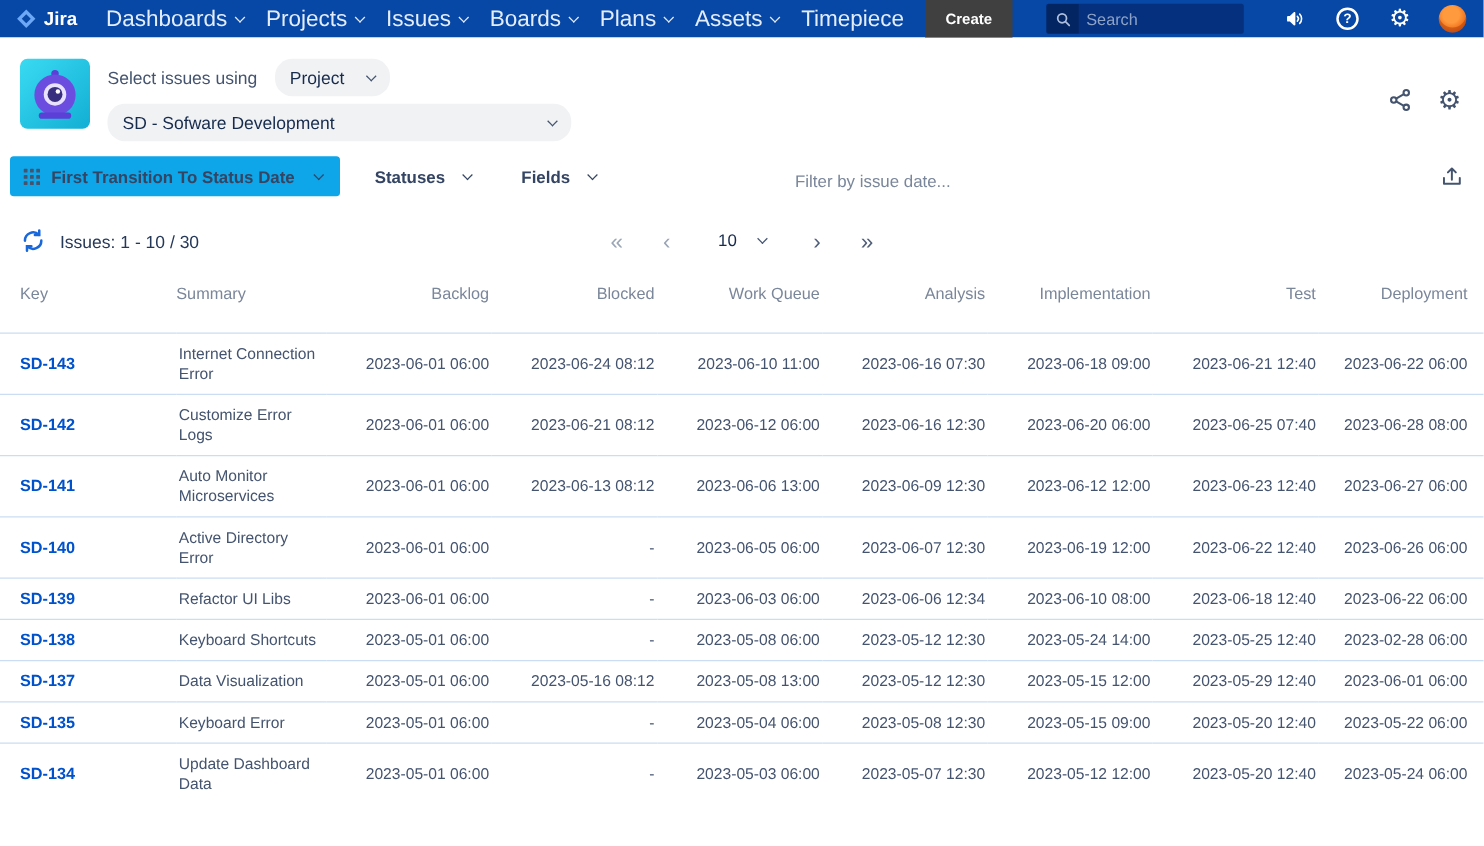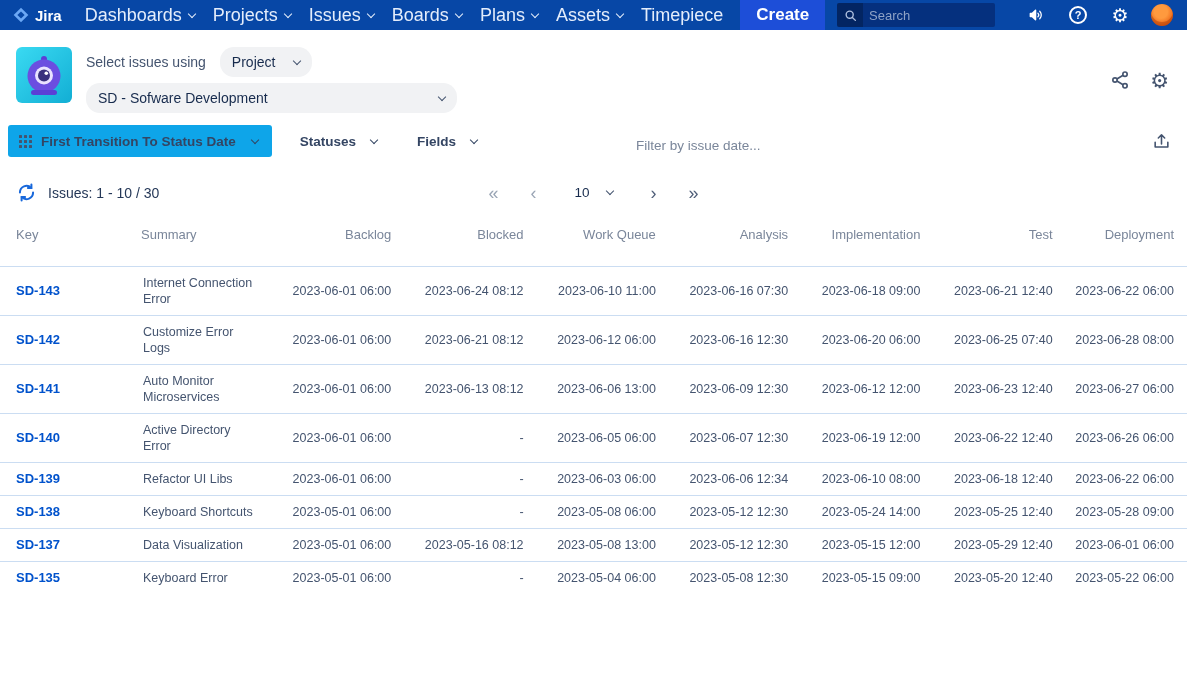--- a/index.html
+++ b/index.html
@@ -19,22 +19,22 @@
   .logo-text { font-size:15px; font-weight:700; color:#fff; }
   .nav-item {
     display:flex; align-items:center; height:30px; padding:0 9px;
     font-size:18px; font-weight:500; color:#E4EDFB; cursor:pointer; white-space:nowrap;
   }
   .chev {
     width:6px; height:6px; border-right:1.8px solid currentColor; border-bottom:1.8px solid currentColor;
     transform:rotate(45deg); display:inline-block; margin-left:7px; margin-bottom:3px; flex:none;
   }
   .create-btn {
-    background:#1d4ed8; color:#fff; border:none; height:30px; padding:0 16px;
-    font-size:17px; font-weight:600; margin-left:8px; cursor:pointer; font-family:inherit;
+    background:#404040; color:#fff; border:none; height:30px; padding:0 16px;
+    font-size:12px; font-weight:600; margin-left:8px; cursor:pointer; font-family:inherit;
   }
   .search-box {
     margin-left:auto; display:flex; align-items:center; width:158px; height:24px;
     background:#05307E; border-radius:2px; overflow:hidden; margin-right:14px;
   }
   .search-icon-seg {
     width:26px; height:100%; background:rgba(0,0,0,0.22);
     display:flex; align-items:center; justify-content:center; flex:none;
   }
   .search-box input {
@@ -388,21 +388,21 @@
 
   <tr>
     <td class="al key-c"><a href="#">SD-138</a></td>
     <td class="al sum-c">Keyboard Shortcuts</td>
     <td>2023-05-01 06:00</td>
     <td>-</td>
     <td>2023-05-08 06:00</td>
     <td>2023-05-12 12:30</td>
     <td>2023-05-24 14:00</td>
     <td>2023-05-25 12:40</td>
-    <td>2023-05-28 09:00</td>
+    <td>2023-02-28 06:00</td>
   </tr>
 
   <tr>
     <td class="al key-c"><a href="#">SD-137</a></td>
     <td class="al sum-c">Data Visualization</td>
     <td>2023-05-01 06:00</td>
     <td>2023-05-16 08:12</td>
     <td>2023-05-08 13:00</td>
     <td>2023-05-12 12:30</td>
     <td>2023-05-15 12:00</td>
@@ -416,14 +416,25 @@
     <td class="al sum-c">Keyboard Error</td>
     <td>2023-05-01 06:00</td>
     <td>-</td>
     <td>2023-05-04 06:00</td>
     <td>2023-05-08 12:30</td>
     <td>2023-05-15 09:00</td>
     <td>2023-05-20 12:40</td>
     <td>2023-05-22 06:00</td>
   </tr>
 
+  <tr>
+    <td class="al key-c"><a href="#">SD-134</a></td>
+    <td class="al sum-c">Update Dashboard Data</td>
+    <td>2023-05-01 06:00</td>
+    <td>-</td>
+    <td>2023-05-03 06:00</td>
+    <td>2023-05-07 12:30</td>
+    <td>2023-05-12 12:00</td>
+    <td>2023-05-20 12:40</td>
+    <td>2023-05-24 06:00</td>
+  </tr>
 </tbody>
 </table>
 
 </body></html>

